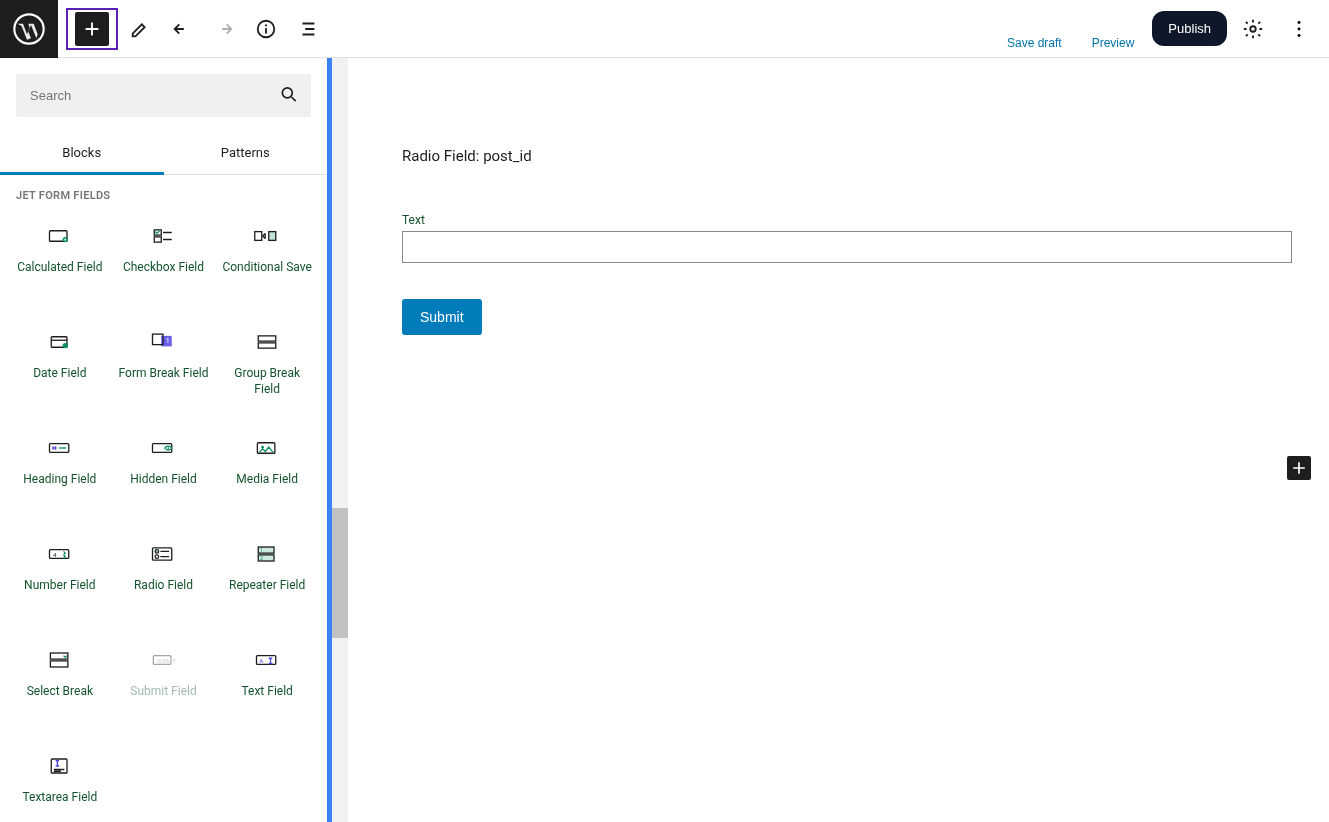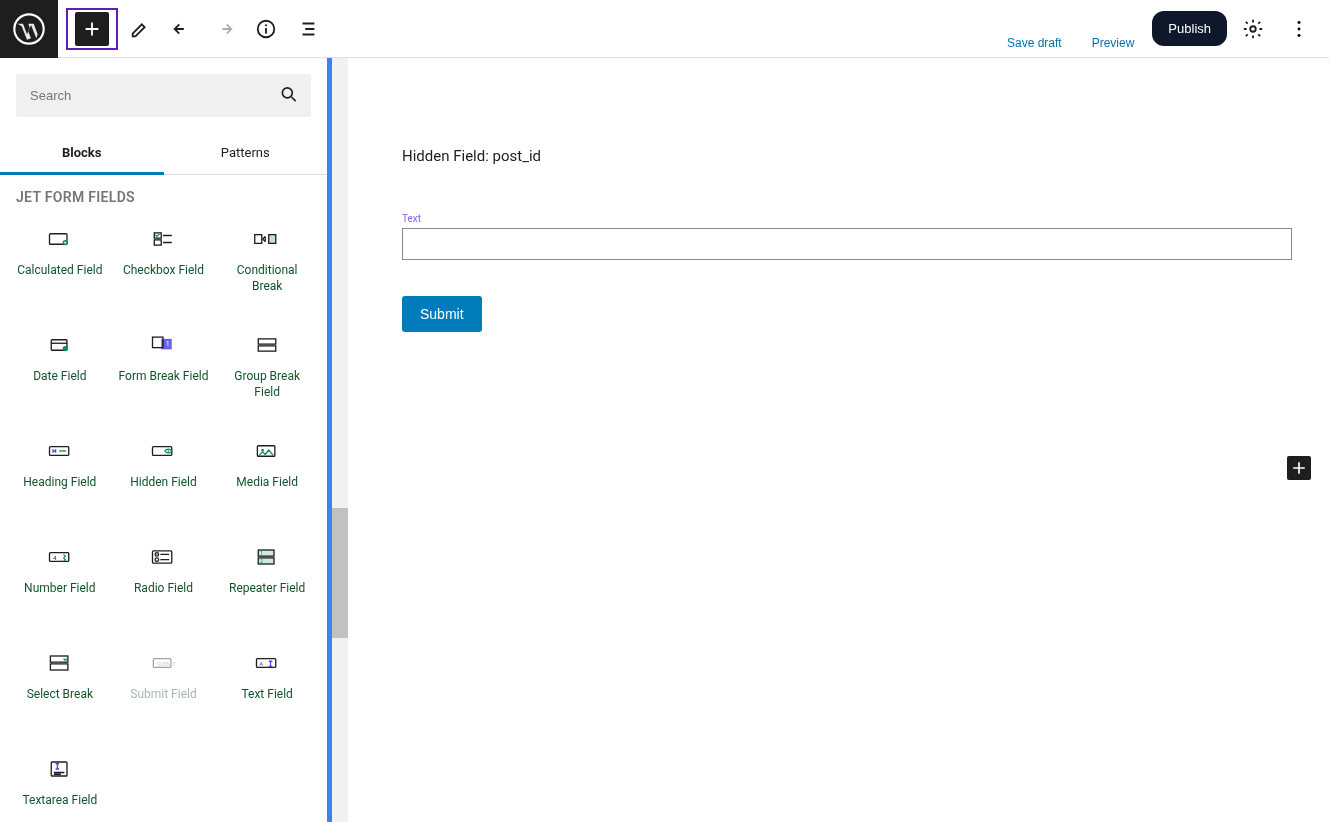--- a/index.html
+++ b/index.html
@@ -21,36 +21,36 @@
   
   .main { flex: 1; display: flex; overflow: hidden; position: relative; }
   
   .sidebar { width: 332px; border-right: 5px solid #3b82f6; background: #fff; display: flex; flex-direction: column; position: relative; }
   .search-wrap { padding: 16px; }
   .search-box { position: relative; background: #f0f0f0; border-radius: 2px; }
   .search-box input { width: 100%; border: none; background: transparent; padding: 14px 40px 14px 14px; font-size: 13px; outline: none; }
   .search-box .search-icon { position: absolute; right: 12px; top: 50%; transform: translateY(-50%); }
   .tabs { display: flex; border-bottom: 1px solid #e0e0e0; }
   .tab { flex: 1; text-align: center; padding: 12px 0 14px; font-size: 13px; cursor: pointer; position: relative; }
-  .tab.active { font-weight: 700; }
+  .tab.active { font-weight: 400; }
   .tab.active::after { content: ""; position: absolute; left: 0; right: 0; bottom: -1px; height: 3px; background: #007cba; }
-  .section-title { font-size: 14px; font-weight: 600; color: #757575; padding: 14px 16px 8px; letter-spacing: .3px; }
+  .section-title { font-size: 11px; font-weight: 600; color: #757575; padding: 14px 16px 8px; letter-spacing: .3px; }
   .blocks-grid { display: grid; grid-template-columns: repeat(3, 1fr); padding: 0 8px 12px; gap: 6px 0; }
   .block-item { display: flex; flex-direction: column; align-items: center; justify-content: flex-start; padding: 16px 6px 10px; cursor: pointer; border-radius: 4px; text-align: center; min-height: 100px; }
   .block-item.disabled { opacity: .4; }
   .block-icon { width: 28px; height: 20px; margin-bottom: 14px; }
   .block-item .label { font-size: 12px; color: #14532d; line-height: 1.3; }
   .sidebar-scroll { overflow-y: auto; flex: 1; }
   
   .canvas { flex: 1; background: #fff; padding: 55px 0 0 0; position: relative; overflow: auto; }
   .canvas-inner { max-width: 970px; margin: 0 0 0 14px; }
   .title-input { font-size: 44px; font-weight: 800; color: #7a7a7a; padding: 6px 0 28px; font-family: inherit; letter-spacing: -1px; }
   .form-area { padding-left: 40px; max-width: 930px; }
   .hidden-field-label { font-size: 15px; color: #1e1e1e; padding: 34px 0 24px; }
-  .field-label { font-size: 10px; color: #8b5cf6; padding: 24px 0 4px; }
+  .field-label { font-size: 12px; color: #14532d; padding: 24px 0 4px; }
   .text-field { width: 100%; height: 32px; border: 1px solid #888; background: #fff; }
   .submit-btn { margin-top: 36px; background: #007cba; color: #fff; border: none; padding: 10px 18px; font-size: 14px; border-radius: 3px; cursor: pointer; }
   .floating-add { position: absolute; right: 18px; top: 398px; width: 24px; height: 24px; background: #1e1e1e; color: #fff; display:flex; align-items:center; justify-content:center; border-radius: 2px; cursor:pointer; }
   .floating-add svg { width: 20px; height: 20px; fill: #fff; }
   
   .gap-scroll { width: 16px; position: relative; background: #f1f1f1; }
   .gap-thumb { position: absolute; left:0; right:0; background:#c1c1c1; }
 </style>
 </head>
 <body>
@@ -155,21 +155,21 @@
               <path d="M7 6l2 2 3-3" stroke="#0b8f5a"></path>
             </svg>
             <span class="label">Checkbox Field</span>
           </div>
           <div class="block-item">
             <svg class="block-icon" viewBox="0 0 32 22" fill="none" stroke="#1e1e1e" stroke-width="1.5">
               <rect x="2" y="6" width="8" height="10"></rect>
               <rect x="18" y="6" width="8" height="10" fill="#0b8f5a" fill-opacity=".25"></rect>
               <path d="M11 11l3-3m0 6l-3-3m3-3v6"></path>
             </svg>
-            <span class="label">Conditional Break</span>
+            <span class="label">Conditional Save</span>
           </div>
           <div class="block-item">
             <svg class="block-icon" viewBox="0 0 32 22" fill="none" stroke="#1e1e1e" stroke-width="1.5">
               <rect x="6" y="5" width="18" height="12" rx="1"></rect>
               <path d="M6 9h18"></path>
               <circle cx="22" cy="15" r="3" fill="#0b8f5a" stroke="none"></circle>
             </svg>
             <span class="label">Date Field</span>
           </div>
           <div class="block-item">
@@ -273,21 +273,21 @@
     </div>
   </div>
 
   <div class="gap-scroll">
     <div class="gap-thumb" style="top:450px; height:130px;"></div>
   </div>
 
   <div class="canvas">
     <div class="canvas-inner">
       <div class="form-area">
-        <div class="hidden-field-label">Hidden Field: post_id</div>
+        <div class="hidden-field-label">Radio Field: post_id</div>
         <div class="field-label">Text</div>
         <input class="text-field" type="text" style="">
         <div><button class="submit-btn">Submit</button></div>
       </div>
     </div>
     <div class="floating-add">
       <svg viewBox="0 0 24 24">
           <path d="M11 5h2v6h6v2h-6v6h-2v-6H5v-2h6z"></path>
         </svg>
     </div>

